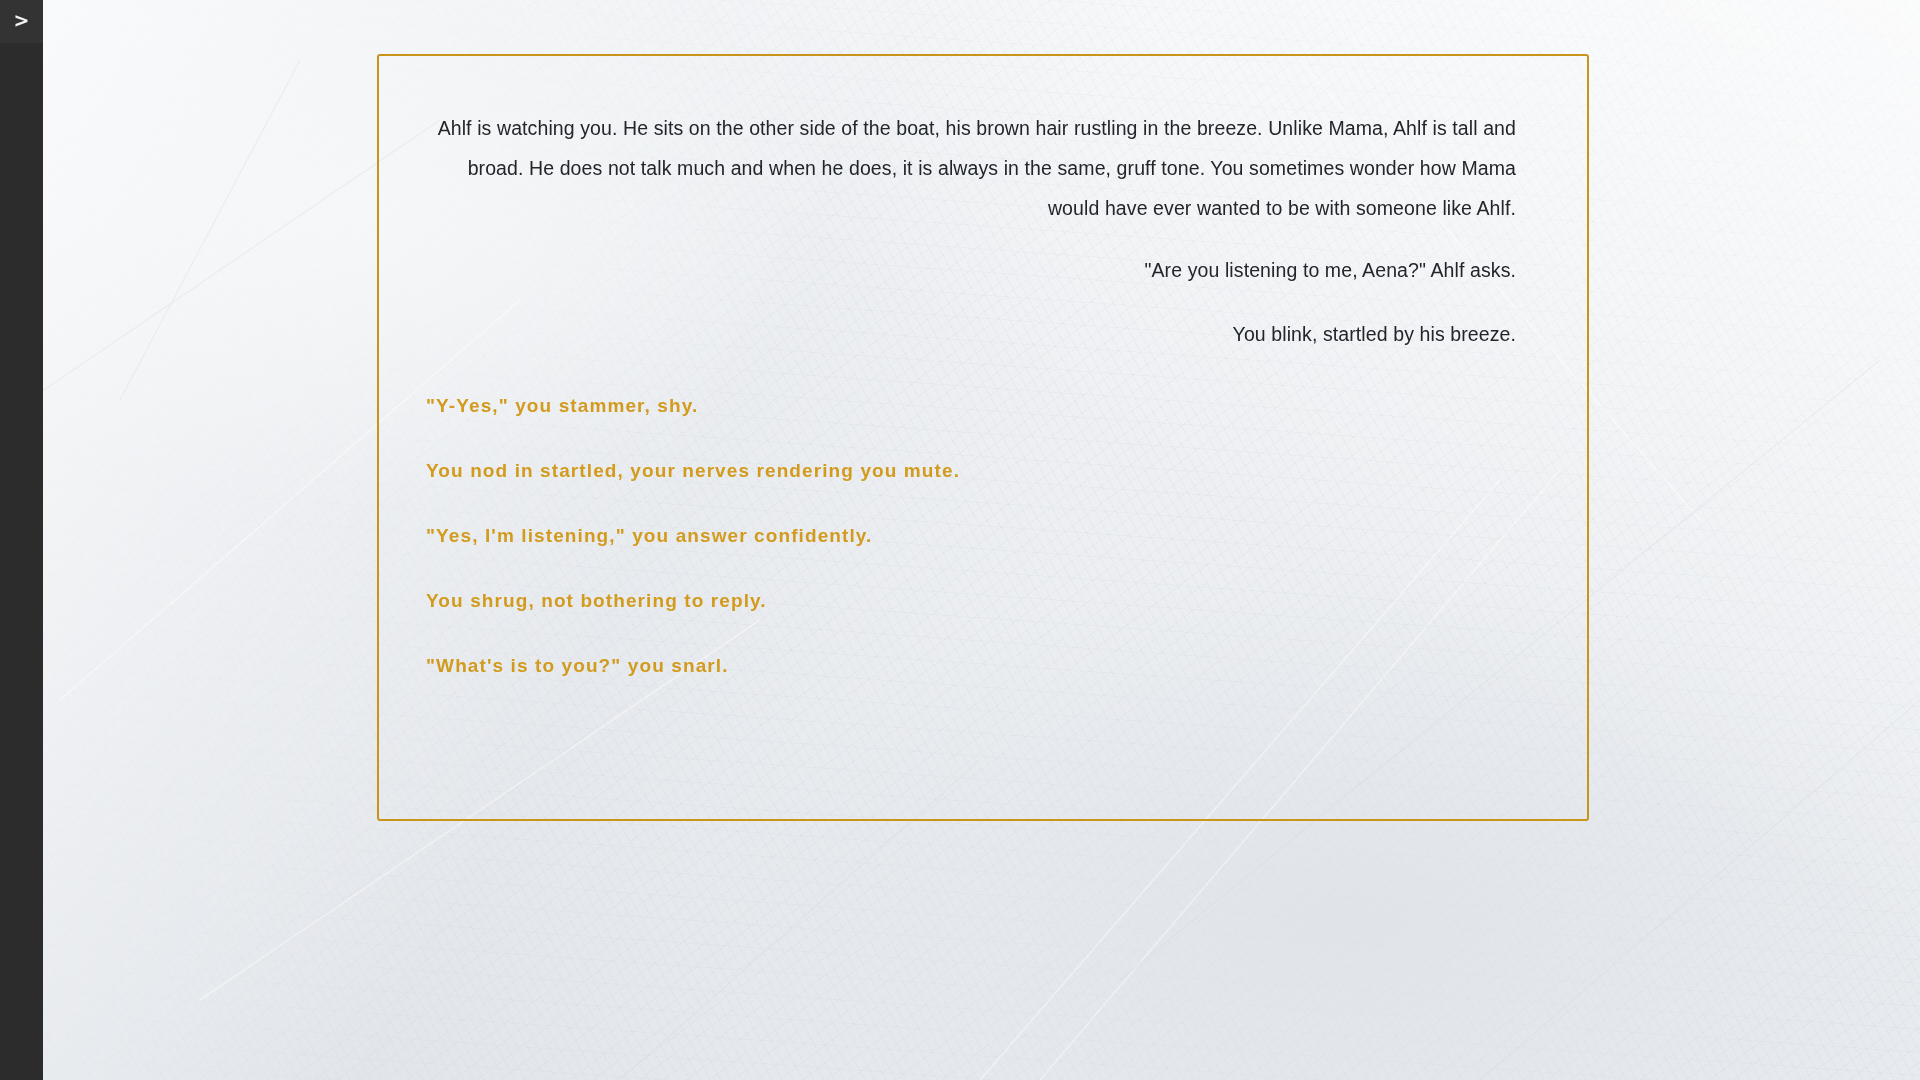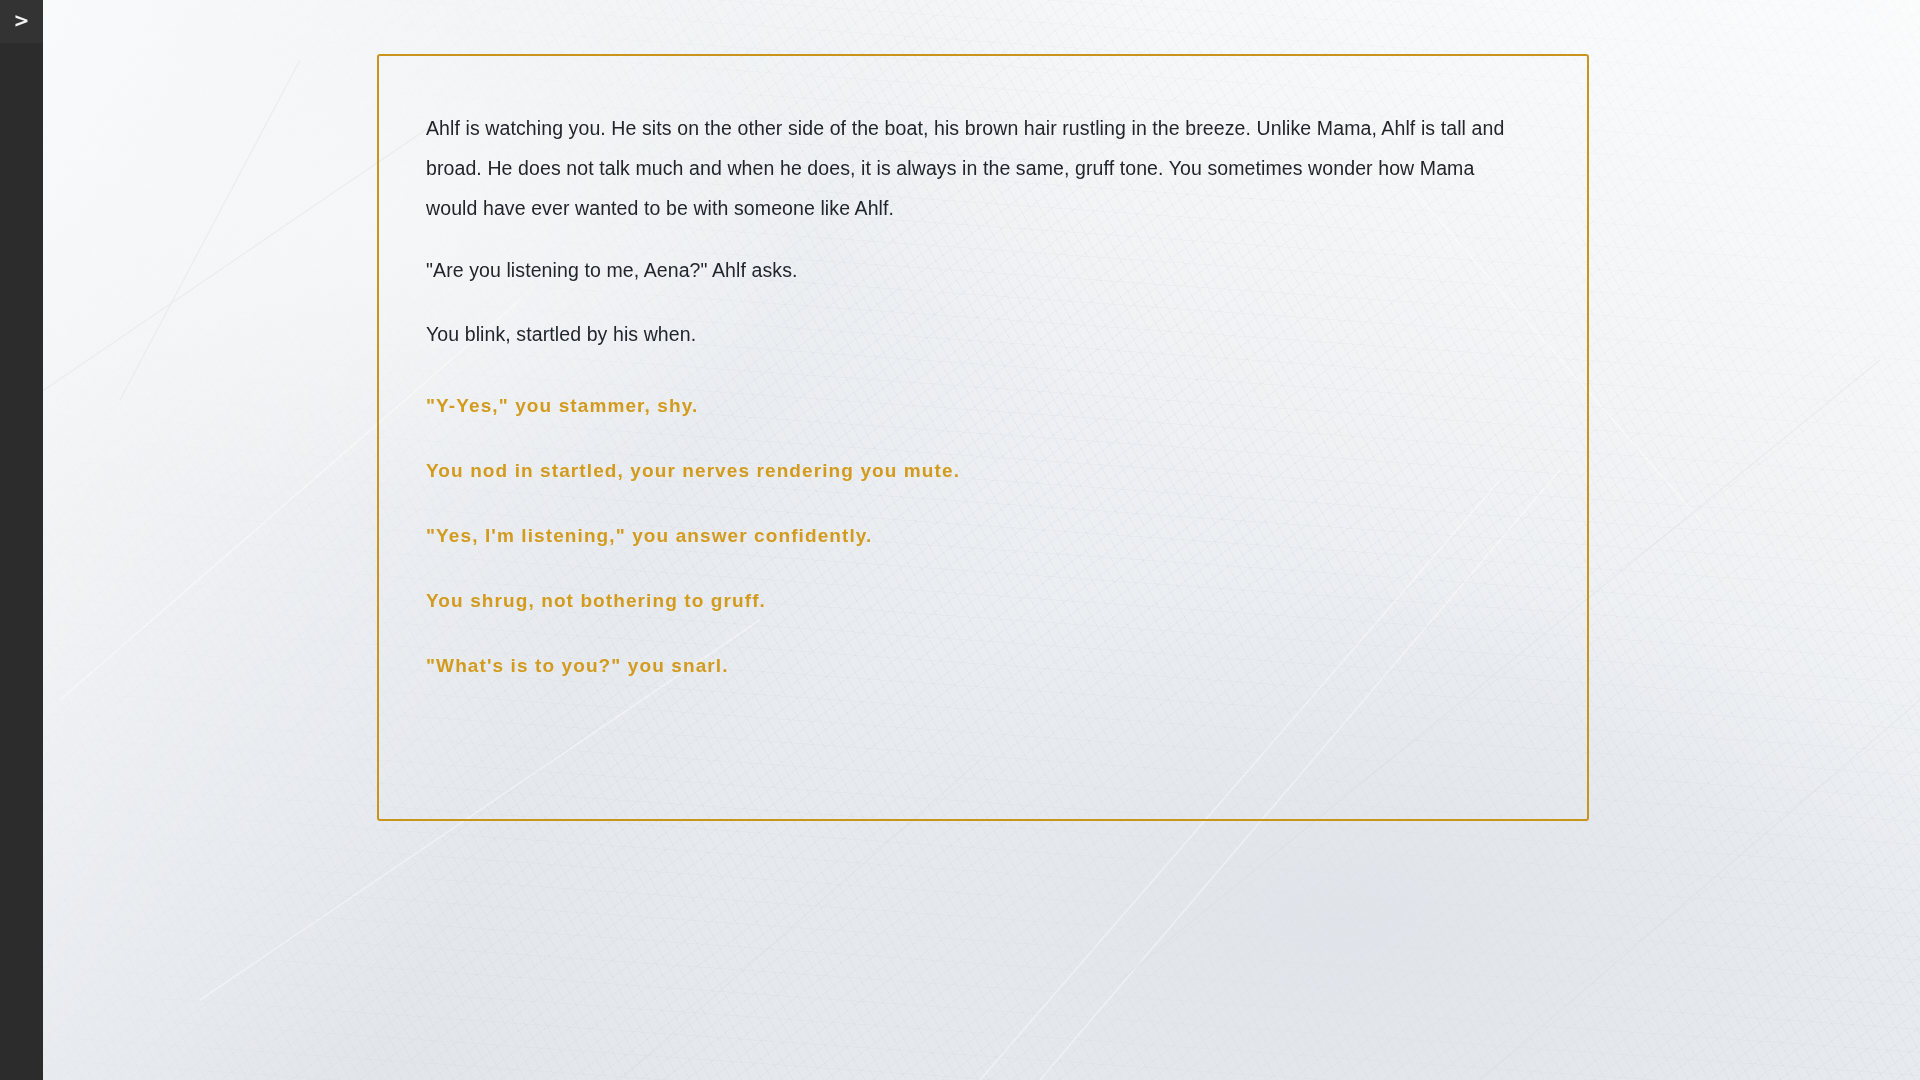--- a/index.html
+++ b/index.html
@@ -93,20 +93,21 @@
     right: 40px;
   }
 
   .narr {
     color: #22262b;
     font-size: 19.5px;
     line-height: 40px;
     letter-spacing: 0.1px;
     margin: 0 0 22px 0;
     max-width: 1090px;
+    text-align: right;
   }
   .narr.tight { margin-bottom: 24px; }
 
   .choice {
     display: block;
     color: #d39b1d;
     font-size: 19px;
     font-weight: 700;
     letter-spacing: 1.1px;
     line-height: 40px;
@@ -146,26 +147,26 @@
     <button class="sidebar-toggle">
       <span class="chev">&gt;</span>
     </button>
   </div>
 
   <div class="story-panel">
     <div class="story-inner">
 
       <p class="narr">Ahlf is watching you. He sits on the other side of the boat, his brown hair rustling in the breeze. Unlike Mama, Ahlf is tall and broad. He does not talk much and when he does, it is always in the same, gruff tone. You sometimes wonder how Mama would have ever wanted to be with someone like Ahlf.</p>
       <p class="narr tight">"Are you listening to me, Aena?" Ahlf asks.</p>
-      <p class="narr tight">You blink, startled by his when.</p>
+      <p class="narr tight">You blink, startled by his breeze.</p>
 
       <div class="spacer-8"></div>
 
       <a class="choice">"Y-Yes," you stammer, shy.</a>
       <a class="choice">You nod in startled, your nerves rendering you mute.</a>
       <a class="choice">"Yes, I'm listening," you answer confidently.</a>
-      <a class="choice">You shrug, not bothering to gruff.</a>
+      <a class="choice">You shrug, not bothering to reply.</a>
       <a class="choice">"What's is to you?" you snarl.</a>
 
     </div>
   </div>
 
 </div>
 
 </body></html>

